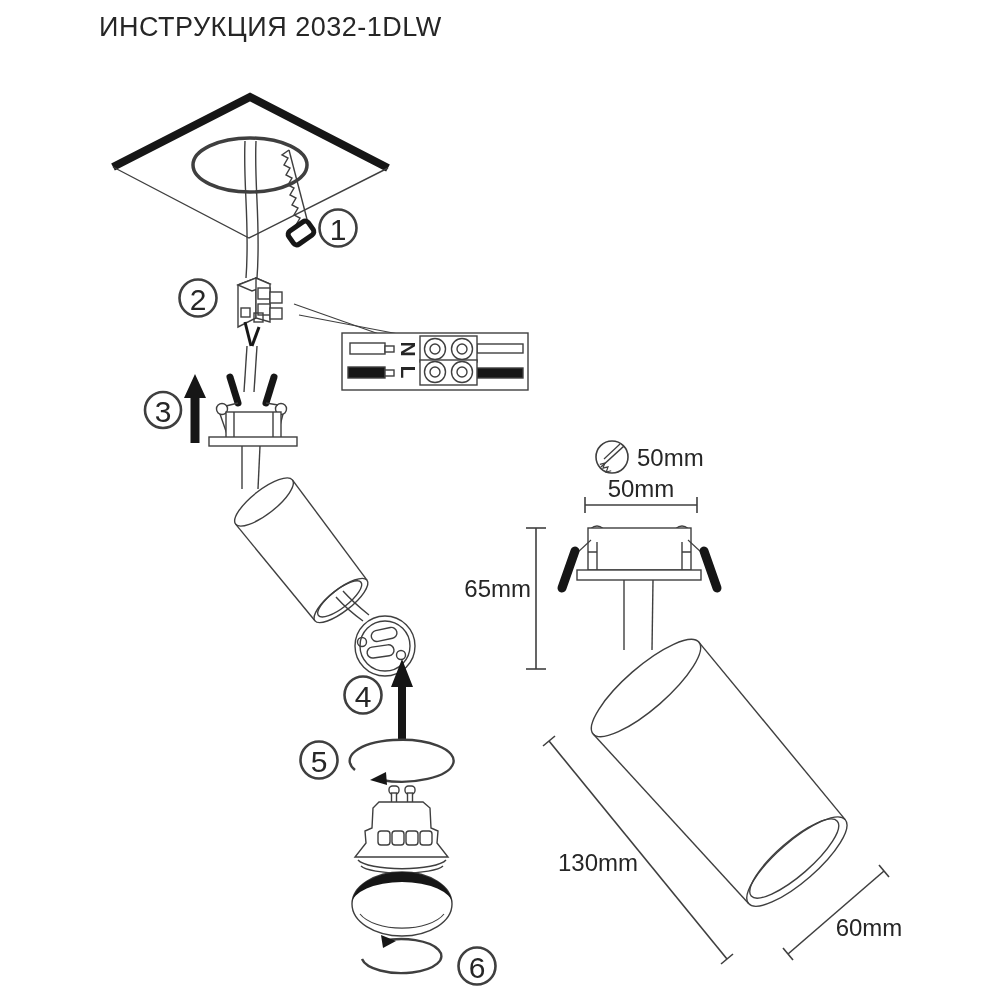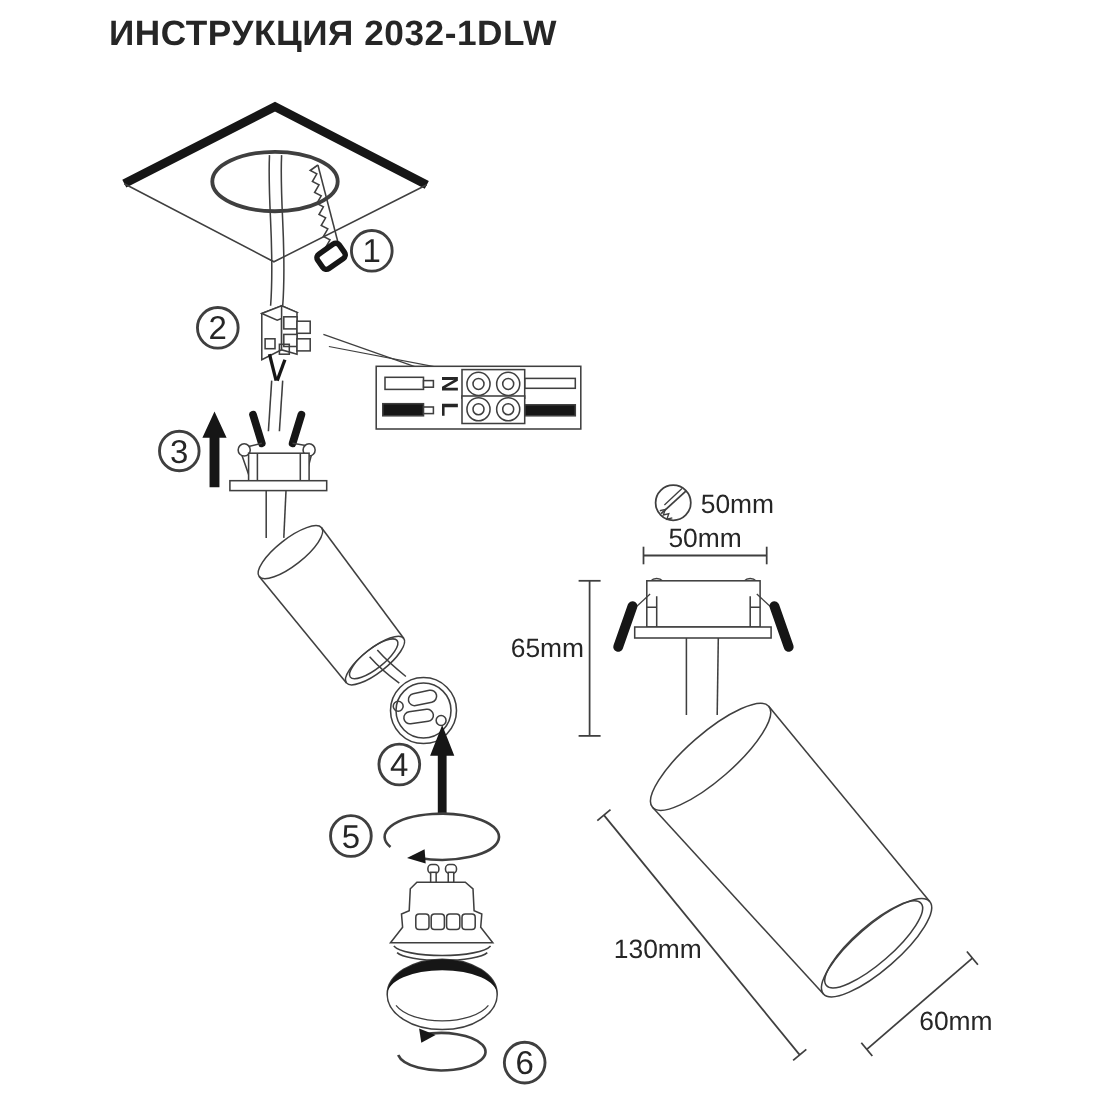--- a/index.html
+++ b/index.html
@@ -1,18 +1,18 @@
 <!DOCTYPE html>
 <html><head>
 <meta charset="utf-8">
 <style>
   html,body{margin:0;padding:0;background:#fff;}
   .page{position:relative;width:1000px;height:1000px;background:#fff;overflow:hidden;
         font-family:"Liberation Sans", sans-serif;}
-  h1.title{position:absolute;left:99px;top:12px;margin:0;font-size:32px;font-weight:700;
+  h1.title{position:absolute;left:99px;top:12px;margin:0;font-size:27px;font-weight:400;
            letter-spacing:.5px;color:#262626;font-family:"Liberation Sans",sans-serif;}
   svg{position:absolute;left:0;top:0;}
   svg text{font-family:"Liberation Sans",sans-serif;fill:#262626;}
   .badge-num{font-size:30px;}
   .dim{font-size:24px;}
   .wire-lbl{font-size:21px;font-weight:bold;}
 </style>
 </head>
 <body>
 

